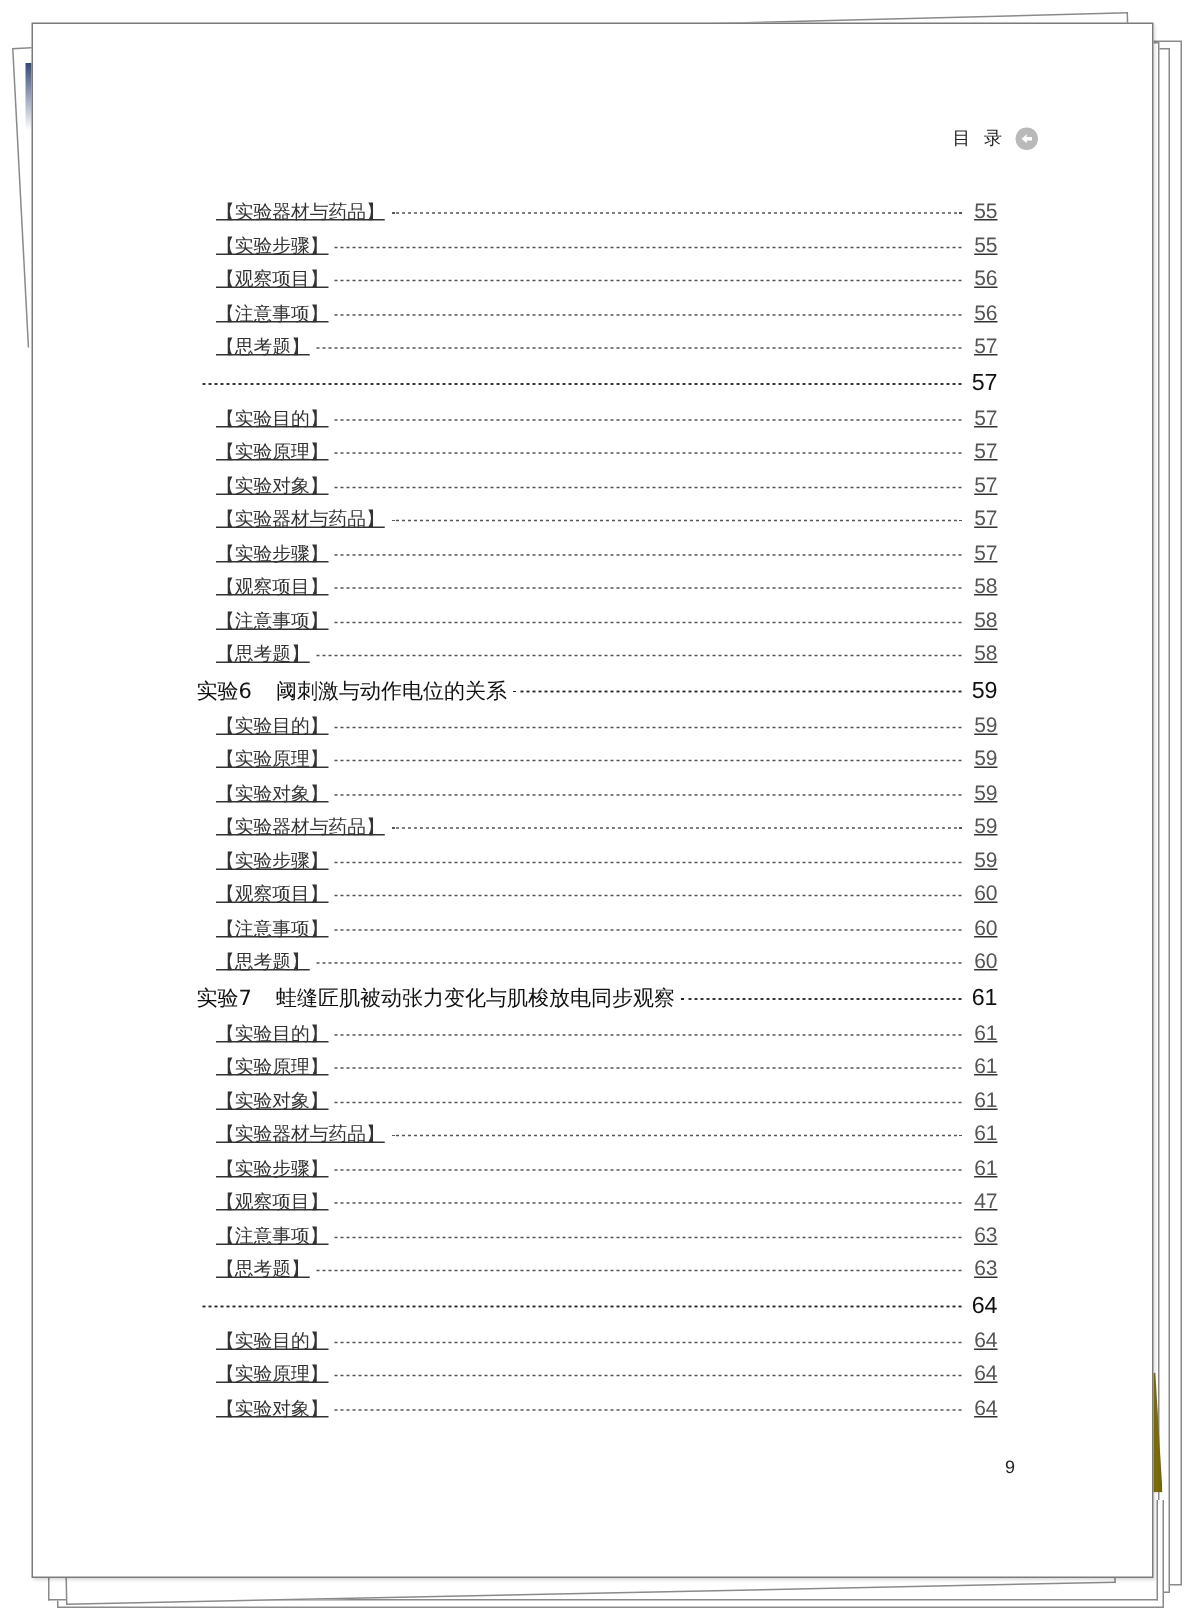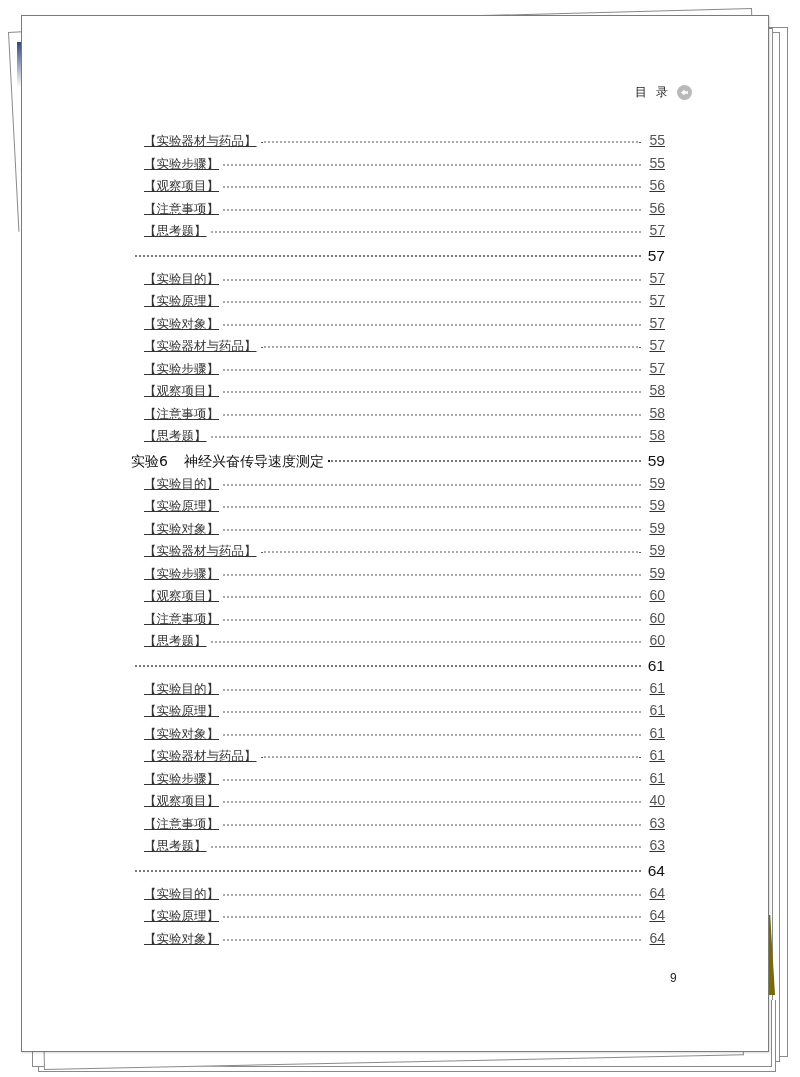--- a/index.html
+++ b/index.html
@@ -166,21 +166,21 @@
     <span class="label">【注意事项】</span>
     <span class="leader"></span>
     <span class="pg">58</span>
   </div>
       <div class="row sub">
     <span class="label">【思考题】</span>
     <span class="leader"></span>
     <span class="pg">58</span>
   </div>
       <div class="row head">
-    <span class="label"><span class="num">实验6</span><span class="gap"></span><span class="title-text">神经兴奋传导速度测定</span></span>
+    <span class="label"><span class="num">实验6</span><span class="gap"></span><span class="title-text">阈刺激与动作电位的关系</span></span>
     <span class="leader"></span>
     <span class="pg">59</span>
   </div>
       <div class="row sub">
     <span class="label">【实验目的】</span>
     <span class="leader"></span>
     <span class="pg">59</span>
   </div>
       <div class="row sub">
     <span class="label">【实验原理】</span>
@@ -211,52 +211,53 @@
     <span class="label">【注意事项】</span>
     <span class="leader"></span>
     <span class="pg">60</span>
   </div>
       <div class="row sub">
     <span class="label">【思考题】</span>
     <span class="leader"></span>
     <span class="pg">60</span>
   </div>
       <div class="row head">
-    <span class="leader"></span>
-    <span class="pg">61</span>
-  </div>
-      <div class="row sub">
-    <span class="label">【实验目的】</span>
-    <span class="leader"></span>
-    <span class="pg">61</span>
-  </div>
-      <div class="row sub">
-    <span class="label">【实验原理】</span>
-    <span class="leader"></span>
-    <span class="pg">61</span>
-  </div>
-      <div class="row sub">
-    <span class="label">【实验对象】</span>
-    <span class="leader"></span>
-    <span class="pg">61</span>
-  </div>
-      <div class="row sub">
-    <span class="label">【实验器材与药品】</span>
-    <span class="leader"></span>
-    <span class="pg">61</span>
-  </div>
-      <div class="row sub">
-    <span class="label">【实验步骤】</span>
-    <span class="leader"></span>
-    <span class="pg">61</span>
-  </div>
-      <div class="row sub">
-    <span class="label">【观察项目】</span>
-    <span class="leader"></span>
-    <span class="pg">40</span>
+    <span class="label"><span class="num">实验7</span><span class="gap"></span><span class="title-text">蛙缝匠肌被动张力变化与肌梭放电同步观察</span></span>
+    <span class="leader"></span>
+    <span class="pg">61</span>
+  </div>
+      <div class="row sub">
+    <span class="label">【实验目的】</span>
+    <span class="leader"></span>
+    <span class="pg">61</span>
+  </div>
+      <div class="row sub">
+    <span class="label">【实验原理】</span>
+    <span class="leader"></span>
+    <span class="pg">61</span>
+  </div>
+      <div class="row sub">
+    <span class="label">【实验对象】</span>
+    <span class="leader"></span>
+    <span class="pg">61</span>
+  </div>
+      <div class="row sub">
+    <span class="label">【实验器材与药品】</span>
+    <span class="leader"></span>
+    <span class="pg">61</span>
+  </div>
+      <div class="row sub">
+    <span class="label">【实验步骤】</span>
+    <span class="leader"></span>
+    <span class="pg">61</span>
+  </div>
+      <div class="row sub">
+    <span class="label">【观察项目】</span>
+    <span class="leader"></span>
+    <span class="pg">47</span>
   </div>
       <div class="row sub">
     <span class="label">【注意事项】</span>
     <span class="leader"></span>
     <span class="pg">63</span>
   </div>
       <div class="row sub">
     <span class="label">【思考题】</span>
     <span class="leader"></span>
     <span class="pg">63</span>

